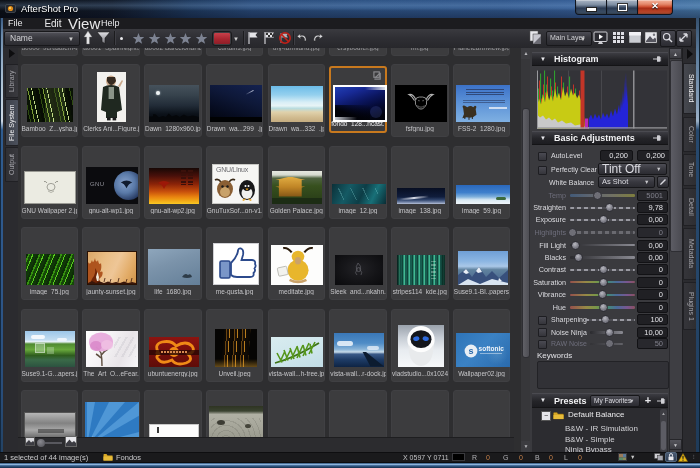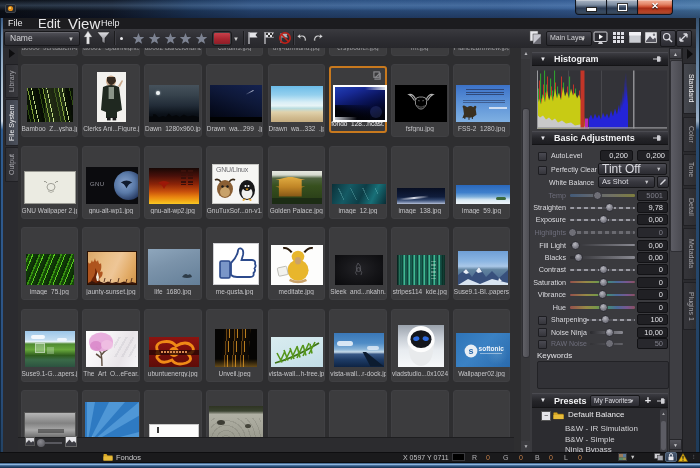--- a/index.html
+++ b/index.html
@@ -5,26 +5,27 @@
 body{font-family:"Liberation Sans",sans-serif;}
 #root{position:relative;width:700px;height:468px;overflow:hidden;background:#26262a;}
 </style></head><body>
 <div id="root">
     <div style="position:absolute;left:0px;top:0px;width:700px;height:18px;background:linear-gradient(180deg,rgba(130,170,220,.0) 0%,rgba(150,190,235,.22) 30%,rgba(150,190,235,.10) 45%,rgba(0,0,10,.16) 60%,rgba(0,0,15,.34) 100%),linear-gradient(90deg,#0c1016 0%,#131c2b 16%,#1f3a5e 27%,#294a78 36%,#2e5384 52%,#30568a 72%,#3a639c 88%,#44729f 100%);"></div>
     <svg style="position:absolute;left:5px;top:3px;width:11px;height:11px;" viewBox="0 0 11 11">
       <rect x="0.5" y="1.5" width="10" height="8" rx="1.5" fill="#23272d" stroke="#565c66" stroke-width="0.6"></rect>
       <circle cx="5.5" cy="5.5" r="2.6" fill="#e08a18"></circle>
       <circle cx="5" cy="5" r="1.1" fill="#f8d870"></circle>
     </svg>
+    <div style="position:absolute;left:21px;top:3px;width:120px;height:12px;font-size:9.5px;color:#fff;line-height:12px;text-shadow:0 1px 2px #000;">AfterShot Pro</div>
     <div style="position:absolute;left:575px;top:0px;width:31px;height:14px;background:linear-gradient(180deg,#aab6c6 0%,#7c8ca0 35%,#3c4c64 52%,#2c3c54 60%,#44586e 100%);border:1px solid #10141c;border-top:none;border-bottom-left-radius:4px;box-shadow:inset 0 1px 0 rgba(255,255,255,.35),inset 0 -1px 2px rgba(0,0,0,.3);color:#fff;text-align:center;font-size:8px;line-height:13px;font-weight:bold;text-shadow:0 1px 1px #000;"><span style="display:inline-block;width:9px;height:3px;background:#fff;border:1px solid #222;margin-top:7px;vertical-align:top;"></span></div>
     <div style="position:absolute;left:606px;top:0px;width:31px;height:14px;background:linear-gradient(180deg,#aab6c6 0%,#7c8ca0 35%,#3c4c64 52%,#2c3c54 60%,#44586e 100%);border:1px solid #10141c;border-top:none;box-shadow:inset 0 1px 0 rgba(255,255,255,.35),inset 0 -1px 2px rgba(0,0,0,.3);color:#fff;text-align:center;font-size:8px;line-height:13px;font-weight:bold;text-shadow:0 1px 1px #000;"><span style="display:inline-block;width:7px;height:5px;border:1.5px solid #fff;box-shadow:0 0 0 1px #333;margin-top:4px;vertical-align:top;"></span></div>
     <div style="position:absolute;left:637px;top:0px;width:34px;height:14px;background:linear-gradient(180deg,#f4b49c 0%,#e4886a 30%,#cc4c2e 50%,#a62c14 58%,#c65636 100%);border:1px solid #10141c;border-top:none;border-bottom-right-radius:4px;box-shadow:inset 0 1px 0 rgba(255,255,255,.35),inset 0 -1px 2px rgba(0,0,0,.3);color:#fff;text-align:center;font-size:8px;line-height:13px;font-weight:bold;text-shadow:0 1px 1px #000;"><span style="font-size:9px;">✕</span></div>
     <div style="position:absolute;left:0px;top:18px;width:700px;height:11px;background:#1c1c1f;border-bottom:1px solid #141416;"></div>
     <div style="position:absolute;left:8px;top:18px;width:30px;height:11px;font-size:9px;color:#e8e8ea;line-height:11px;">File</div>
-    <div style="position:absolute;left:38px;top:18px;width:30px;height:18px;font-size:13px;color:#e8e8ea;line-height:11px;">Edit</div>
+    <div style="position:absolute;left:38px;top:18px;width:30px;height:18px;font-size:10px;color:#e8e8ea;line-height:11px;text-align:center;">Edit</div>
     <div style="position:absolute;left:68px;top:18px;width:30px;height:11px;font-size:15px;color:#e8e8ea;line-height:11px;">View</div>
     <div style="position:absolute;left:101px;top:18px;width:30px;height:11px;font-size:9px;color:#e8e8ea;line-height:11px;">Help</div>
     <div style="position:absolute;left:0px;top:29px;width:700px;height:19px;background:linear-gradient(180deg,#3a3a3f 0%,#2e2e33 50%,#27272b 100%);border-bottom:1px solid #18181a;"></div>
     <div style="position:absolute;left:4px;top:31px;width:74px;height:13px;background:linear-gradient(180deg,#52525a 0%,#3a3a40 45%,#2c2c31 100%);border:1px solid #18181b;border-radius:2px;box-shadow:inset 0 1px 0 rgba(255,255,255,.12);"></div>
     <div style="position:absolute;left:10px;top:32px;width:50px;height:12px;font-size:8.5px;color:#d4d4d8;line-height:12px;">Name</div>
     <div style="position:absolute;left:68px;top:36px;width:8px;height:8px;font-size:6px;color:#ccc;">▼</div>
     <svg style="position:absolute;left:83px;top:30px;width:10px;height:15px;" viewBox="0 0 10 15">
       <path d="M5 1 L9 7 L6.4 7 L6.4 14 L3.6 14 L3.6 7 L1 7 Z" fill="#e8e8ea" stroke="#777" stroke-width="0.4"></path>
     </svg>
     <svg style="position:absolute;left:96px;top:31px;width:15px;height:14px;" viewBox="0 0 15 14">
@@ -700,20 +701,21 @@
       <path d="M3 1 L9 6 L3 11 Z" fill="#0d0d0f"></path>
     </svg>
     <div style="position:absolute;left:683px;top:63px;width:13px;height:49px;background:linear-gradient(90deg,#46484f,#393c42);border:1px solid #202024;border-radius:0 3px 3px 0;color:#f2f2f4;font-size:7px;writing-mode:vertical-rl;text-align:center;line-height:11px;">Standard</div>
     <div style="position:absolute;left:683px;top:117px;width:13px;height:33px;background:linear-gradient(90deg,#35353a,#2d2d31);border:1px solid #202024;border-radius:0 3px 3px 0;color:#a2a2a8;font-size:7px;writing-mode:vertical-rl;text-align:center;line-height:11px;">Color</div>
     <div style="position:absolute;left:683px;top:154px;width:13px;height:30px;background:linear-gradient(90deg,#35353a,#2d2d31);border:1px solid #202024;border-radius:0 3px 3px 0;color:#a2a2a8;font-size:7px;writing-mode:vertical-rl;text-align:center;line-height:11px;">Tone</div>
     <div style="position:absolute;left:683px;top:188px;width:13px;height:36px;background:linear-gradient(90deg,#35353a,#2d2d31);border:1px solid #202024;border-radius:0 3px 3px 0;color:#a2a2a8;font-size:7px;writing-mode:vertical-rl;text-align:center;line-height:11px;">Detail</div>
     <div style="position:absolute;left:683px;top:228px;width:13px;height:50px;background:linear-gradient(90deg,#35353a,#2d2d31);border:1px solid #202024;border-radius:0 3px 3px 0;color:#a2a2a8;font-size:7px;writing-mode:vertical-rl;text-align:center;line-height:11px;">Metadata</div>
     <div style="position:absolute;left:683px;top:282px;width:13px;height:46px;background:linear-gradient(90deg,#35353a,#2d2d31);border:1px solid #202024;border-radius:0 3px 3px 0;color:#a2a2a8;font-size:7px;writing-mode:vertical-rl;text-align:center;line-height:11px;">Plugins 1</div>
     <div style="position:absolute;left:696px;top:18px;width:4px;height:448px;background:linear-gradient(180deg,#35506e 0%,#5c7c9c 8%,#8aa2bc 20%,#9cb2c8 23%,#27496e 25%,#25466a 60%,#1e3a58 100%);border-right:1px solid #10202e;box-sizing:border-box;"></div>
     <div style="position:absolute;left:0px;top:452px;width:700px;height:10px;background:#1a1a1c;border-top:1px solid #0e0e10;"></div>
+    <div style="position:absolute;left:4px;top:452.5px;width:150px;height:9px;color:#cacacc;font-size:7.5px;line-height:9px;">1 selected of 44 image(s)</div>
     <svg style="position:absolute;left:103px;top:453px;width:10px;height:8px;" viewBox="0 0 10 8">
       <path d="M0.5 1.5 L0.5 7.5 L9.5 7.5 L9.5 2.5 L4.5 2.5 L3.5 1 L1 1 Z" fill="#d8a826"></path>
       <path d="M0.5 3.5 L9.5 3.5 L9.5 7.5 L0.5 7.5 Z" fill="#e8bc3a"></path>
     </svg>
     <div style="position:absolute;left:116px;top:452.5px;width:40px;height:9px;color:#cacacc;font-size:7.5px;line-height:9px;">Fondos</div>
     <div style="position:absolute;left:403px;top:452.5px;width:60px;height:9px;color:#c2c2c4;font-size:7px;line-height:9px;">X 0597  Y 0711</div>
     <div style="position:absolute;left:452px;top:453px;width:13px;height:8px;background:#000;border:1px solid #3a3a3e;box-sizing:border-box;"></div>
     <div style="position:absolute;left:472px;top:452.5px;width:12px;height:9px;color:#b0b0b4;font-size:7px;line-height:9px;">R</div>
     <div style="position:absolute;left:486px;top:452.5px;width:12px;height:9px;color:#c8824a;font-size:7px;line-height:9px;">0</div>
     <div style="position:absolute;left:503px;top:452.5px;width:12px;height:9px;color:#b0b0b4;font-size:7px;line-height:9px;">G</div>

